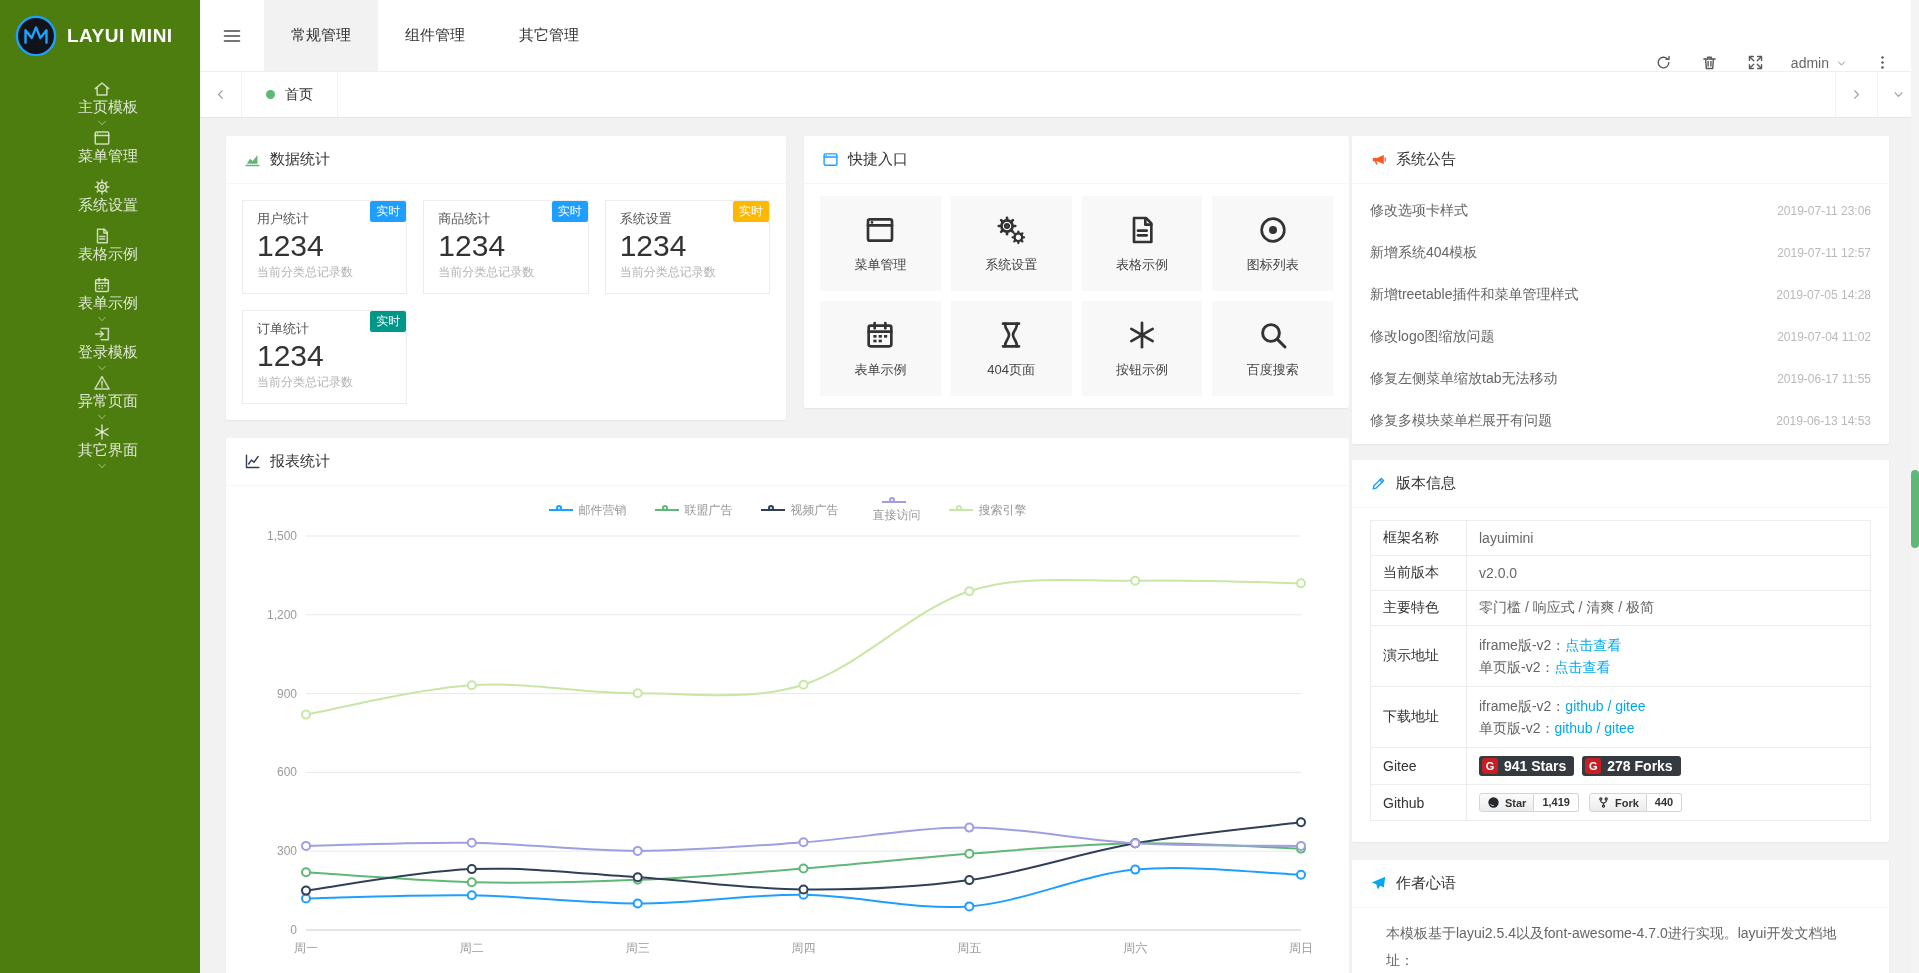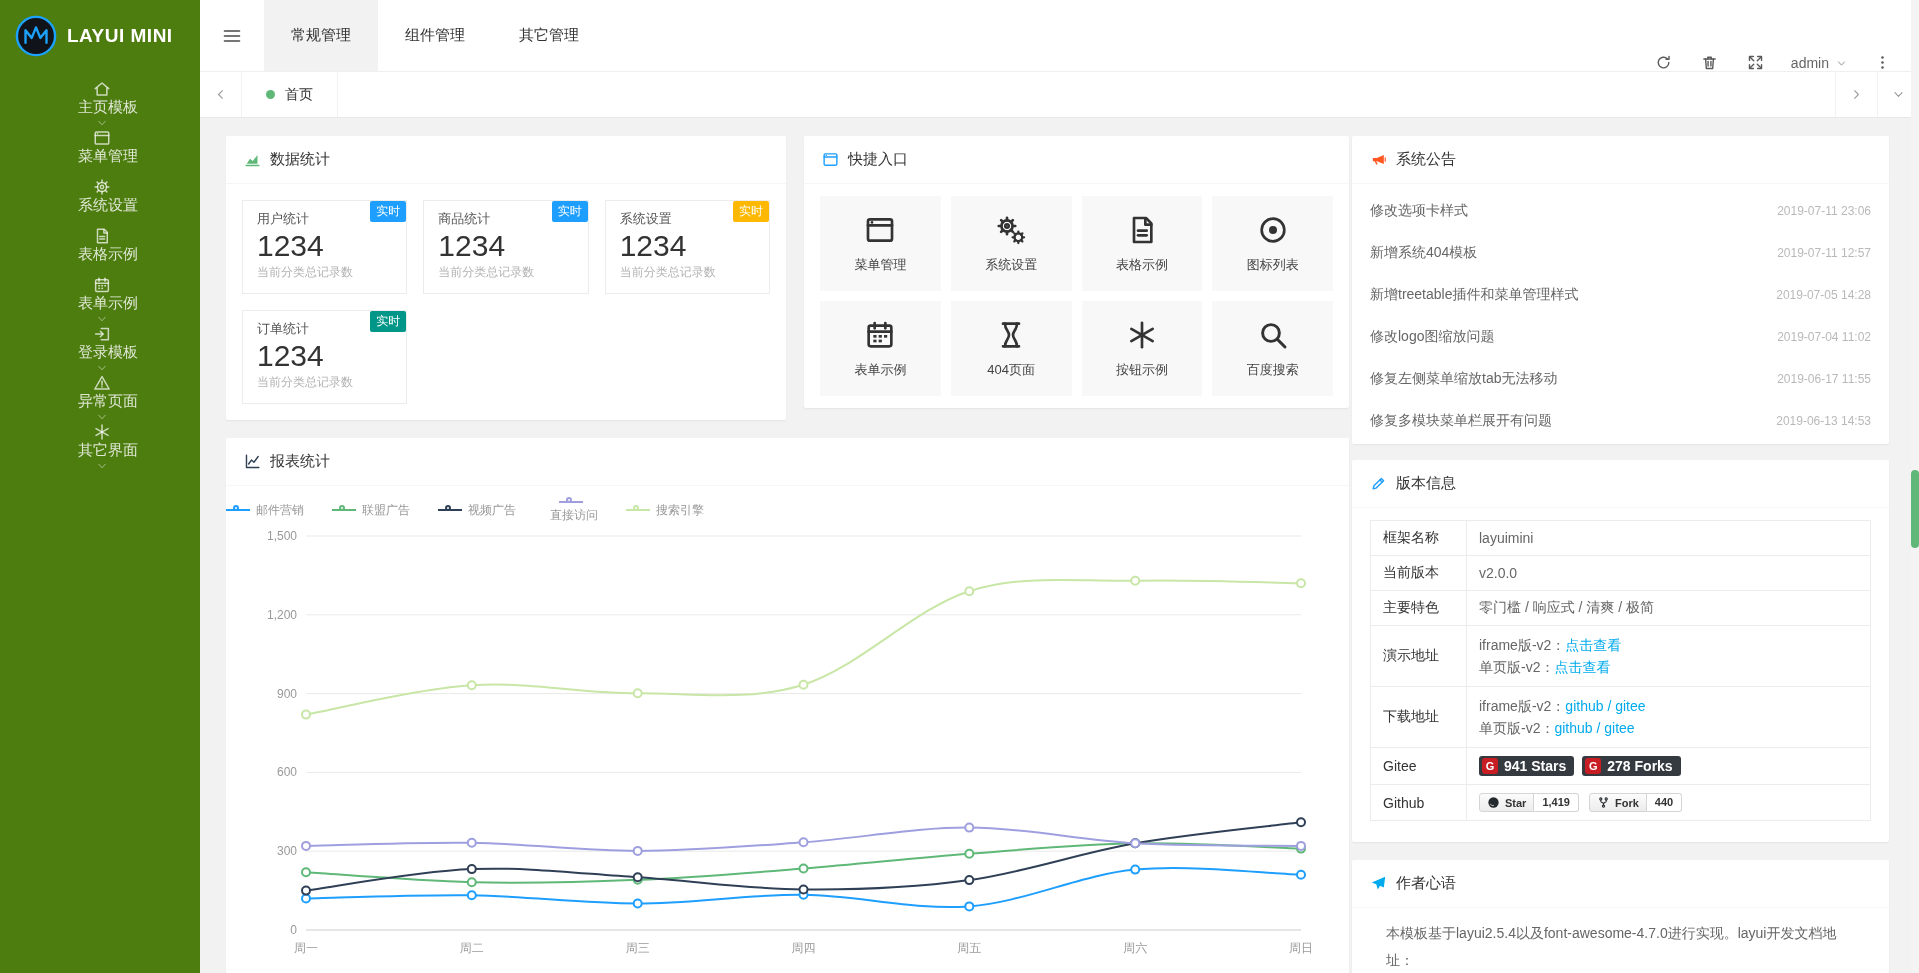--- a/index.html
+++ b/index.html
@@ -75,21 +75,21 @@
   .quick-cell .qicon svg { width:32px; height:32px; }
   .quick-label { font-size:13px; color:#444; }
 
   
   .ann-body { padding:6px 18px; }
   .ann-row { height:42px; display:flex; align-items:center; justify-content:space-between; cursor:pointer; }
   .ann-title { font-size:14px; color:#666; white-space:nowrap; overflow:hidden; text-overflow:ellipsis; }
   .ann-date { font-size:12px; color:#b9b9b9; white-space:nowrap; margin-left:12px; }
 
   
-  .legend { display:flex; justify-content:flex-start; align-items:center; gap:28px; height:28px; margin-top:10px; }
+  .legend { display:flex; justify-content:center; align-items:center; gap:28px; height:28px; margin-top:10px; }
   .leg-item { display:flex; align-items:center; cursor:pointer; }
   .leg-mark { position:relative; width:24px; height:10px; }
   .leg-mark .ln { position:absolute; left:0; right:0; top:4px; height:2px; background:currentColor; }
   .leg-mark .c { position:absolute; left:7px; top:0; width:6px; height:6px; border:2px solid currentColor; border-radius:50%; background:#fff; }
   .leg-label { font-size:12px; color:#999; margin-left:6px; }
   .chart-wrap { padding:0 18px; }
 
   
   .vtable { width:calc(100% - 36px); margin:12px 18px; border-collapse:collapse; }
   .vtable td { border:1px solid #ececec; font-size:14px; color:#666; padding:8px 12px; }

